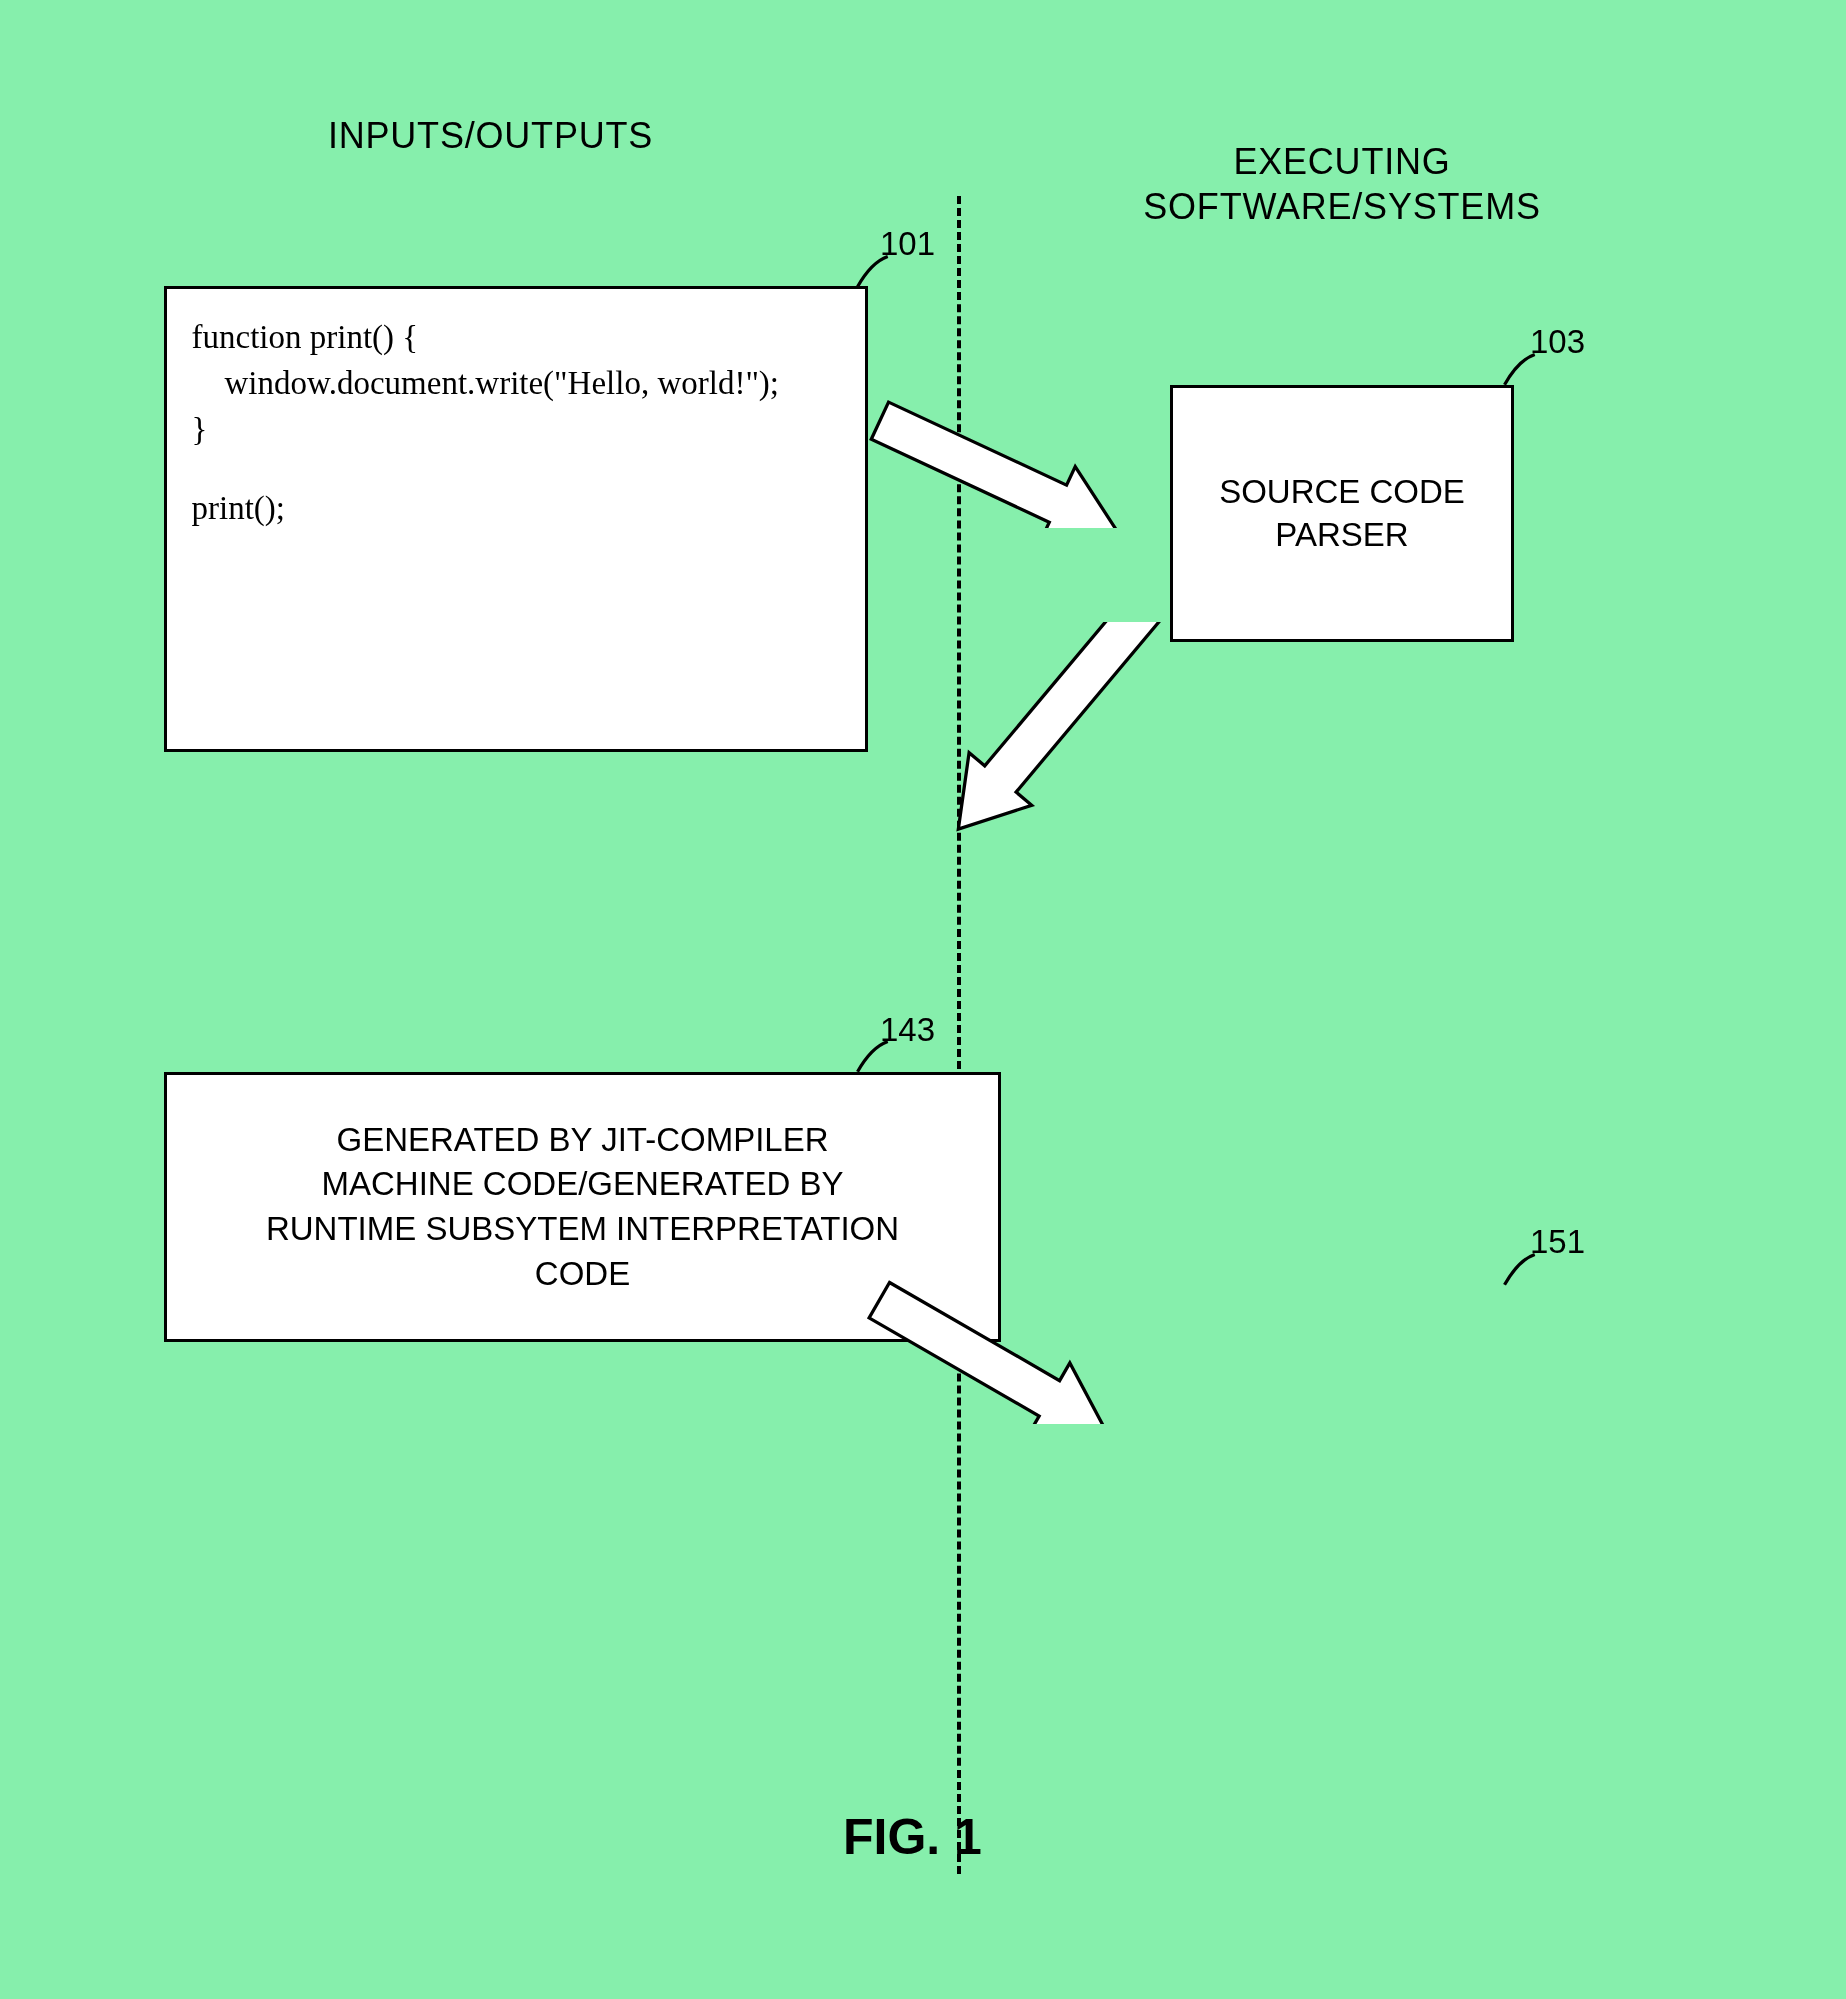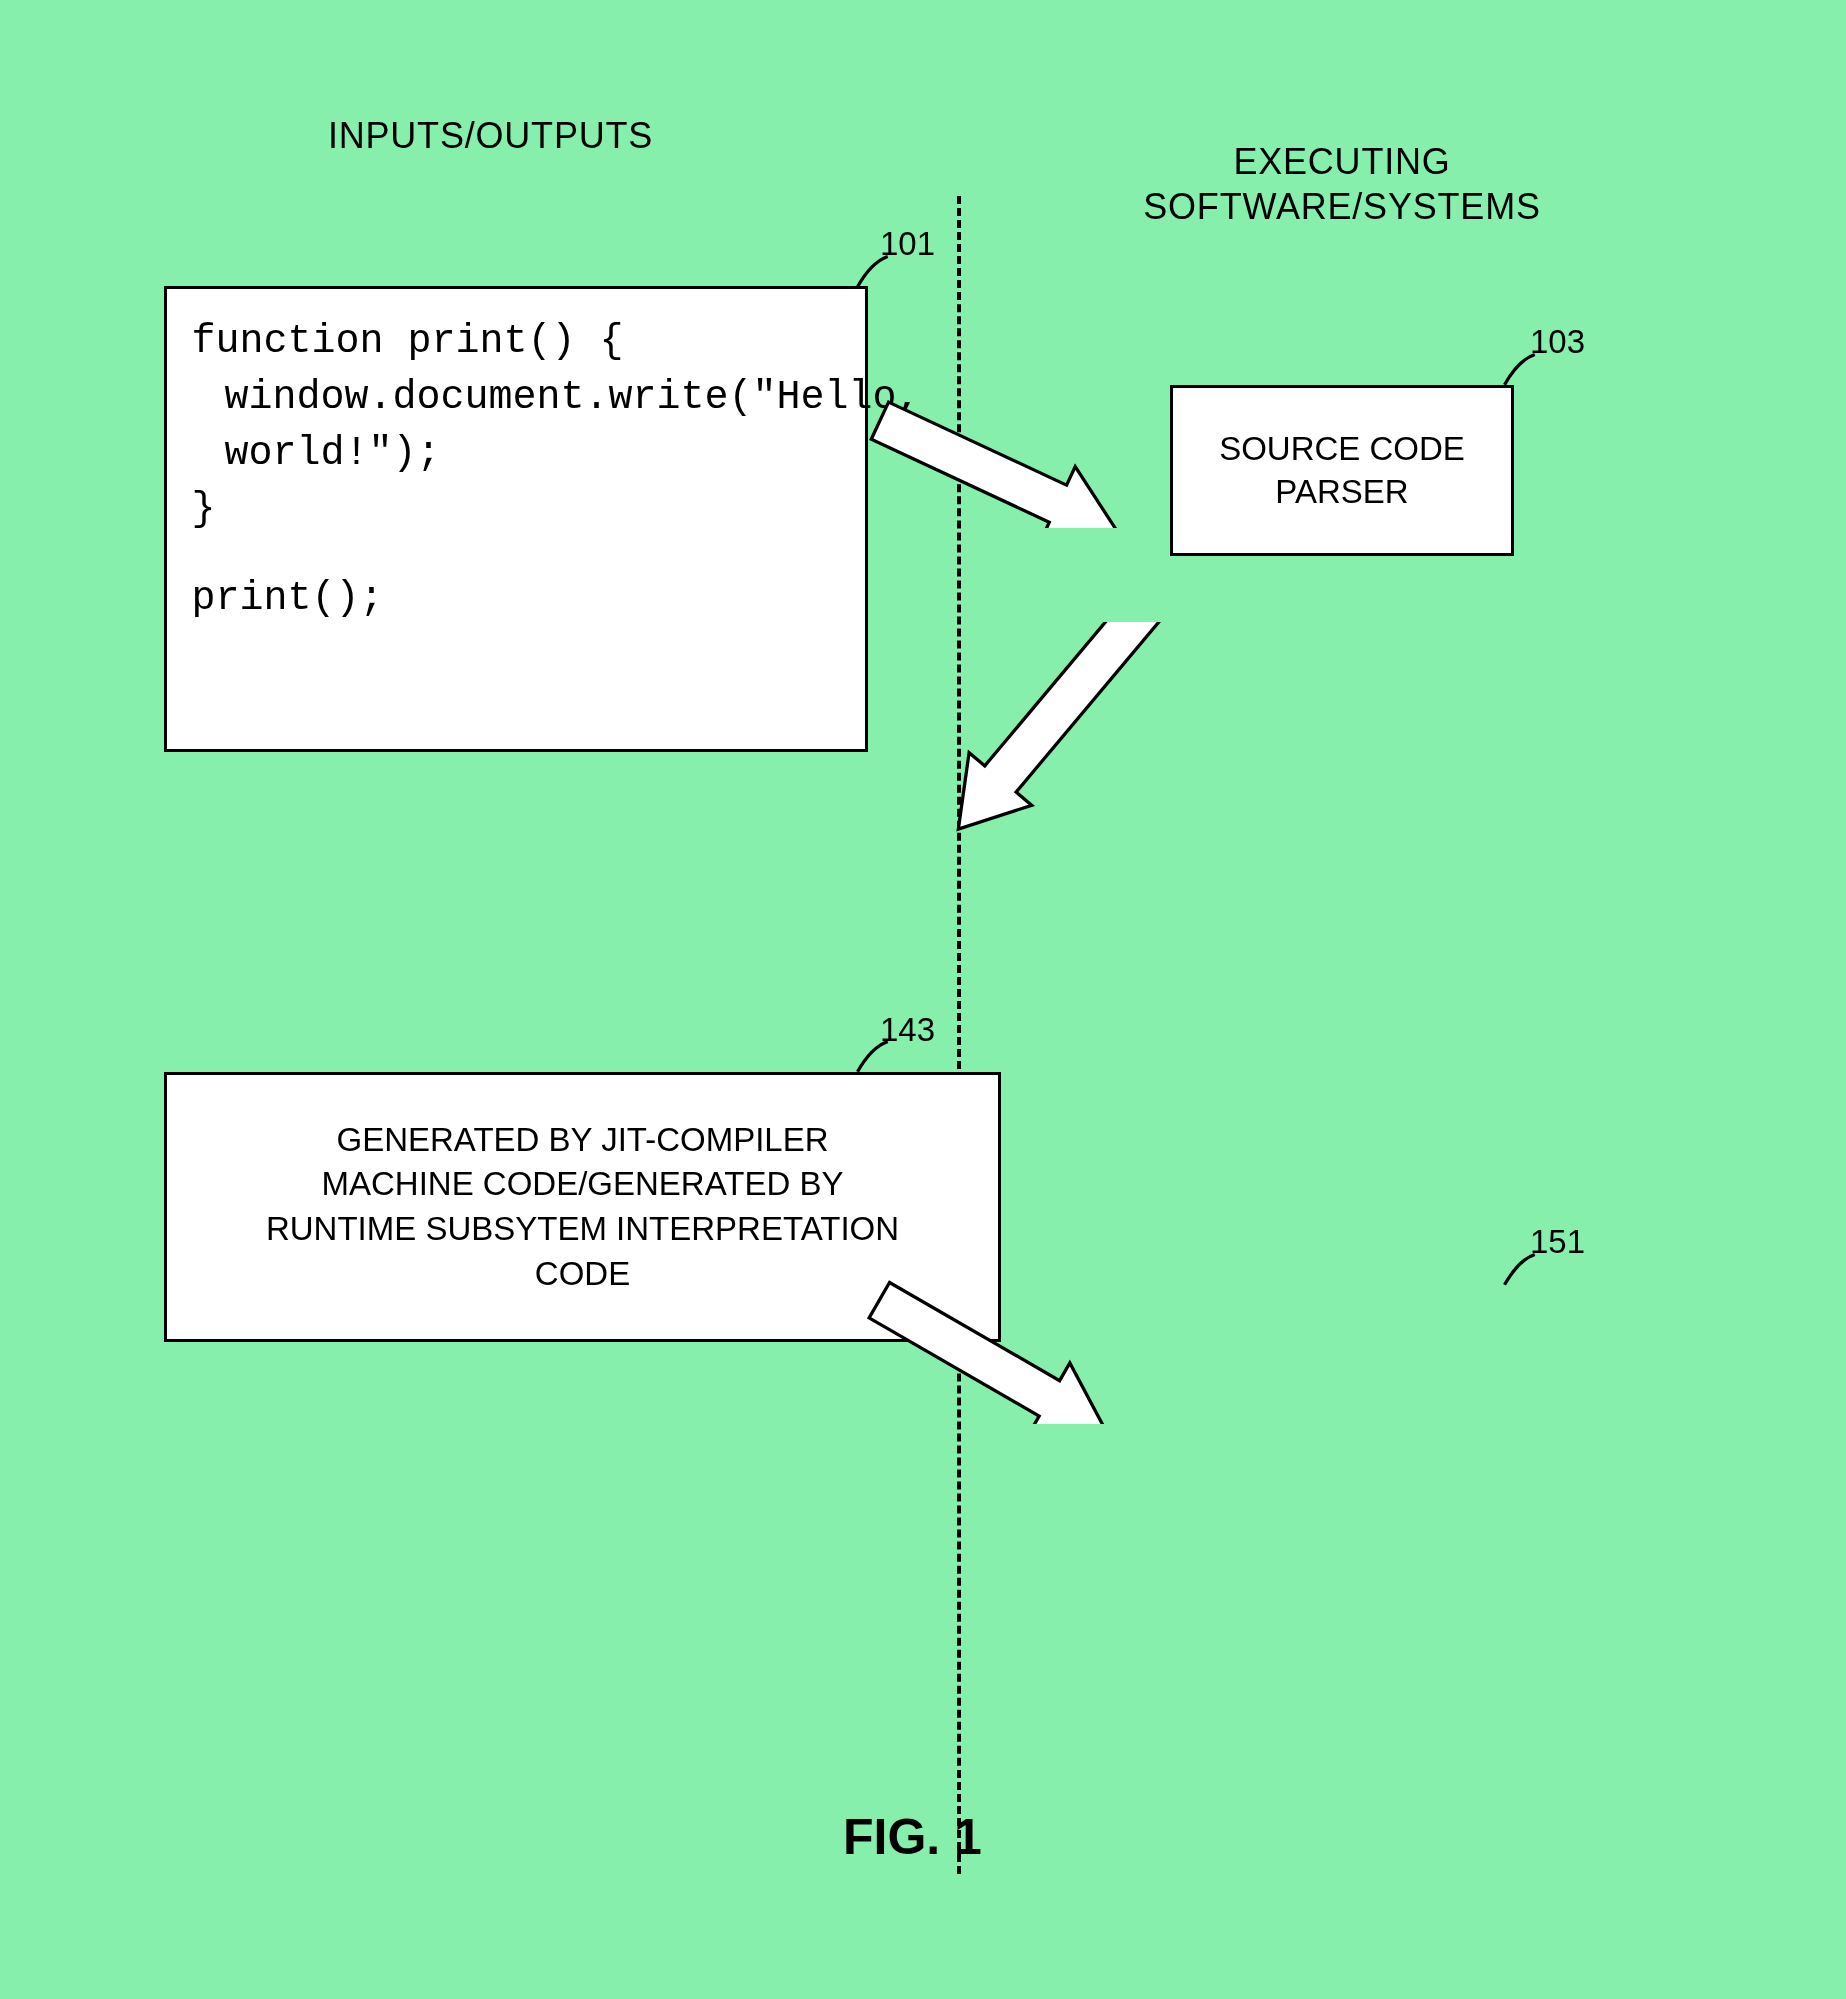--- a/index.html
+++ b/index.html
@@ -29,23 +29,23 @@
     border-bottom: 3.3px solid #000;
     width: 100%;
     padding: 14.7px 8.2px;
     font-size: 33px;
     font-weight: 400;
   }
   .code-body {
     width: 100%;
     padding: 24.5px 24.5px 24.5px 24.5px;
     text-align: left;
-    font-size: 40px;
+    font-size: 33px;
     line-height: 1.4;
-    font-family: Liberation Mono, monospace;
+    font-family: Liberation Serif, serif;
   }
   .heading {
     position: absolute;
     font-size: 36px;
     text-align: center;
     letter-spacing: 0.8px;
   }
   .fig-label {
     position: absolute;
     font-size: 50px;
@@ -94,21 +94,21 @@
       <div style="height:33px;"></div>
       <div>print();</div>
     </div>
   </div>
 
   <div class="ref-num" style="left:880px; top:225px;">101</div>
   <svg class="leader" style="left:851px; top:250px;" width="49" height="49" viewBox="0 0 60 60">
     <path d="M 45 8 Q 25 15 8 45" stroke="#000" stroke-width="4" fill="none"></path>
   </svg>
 
-  <div class="box" style="left:1170px; top:385px; width:344px; height:171px;">
+  <div class="box" style="left:1170px; top:385px; width:344px; height:257px;">
     <div style="font-size:33px; white-space:pre-line; line-height:1.3;">SOURCE CODE PARSER</div>
   </div>
   <div class="ref-num" style="left:1530px; top:323px;">103</div>
   <svg class="leader" style="left:1498px; top:348px;" width="49" height="49" viewBox="0 0 60 60">
     <path d="M 45 8 Q 25 15 8 45" stroke="#000" stroke-width="4" fill="none"></path>
   </svg>
 
   <div class="box" style="left:164px; top:1072px; width:837px; height:270px;">
     <div style="font-size:33px; white-space:pre-line; line-height:1.35; padding:8.2px;">GENERATED BY JIT-COMPILER
 MACHINE CODE/GENERATED BY

